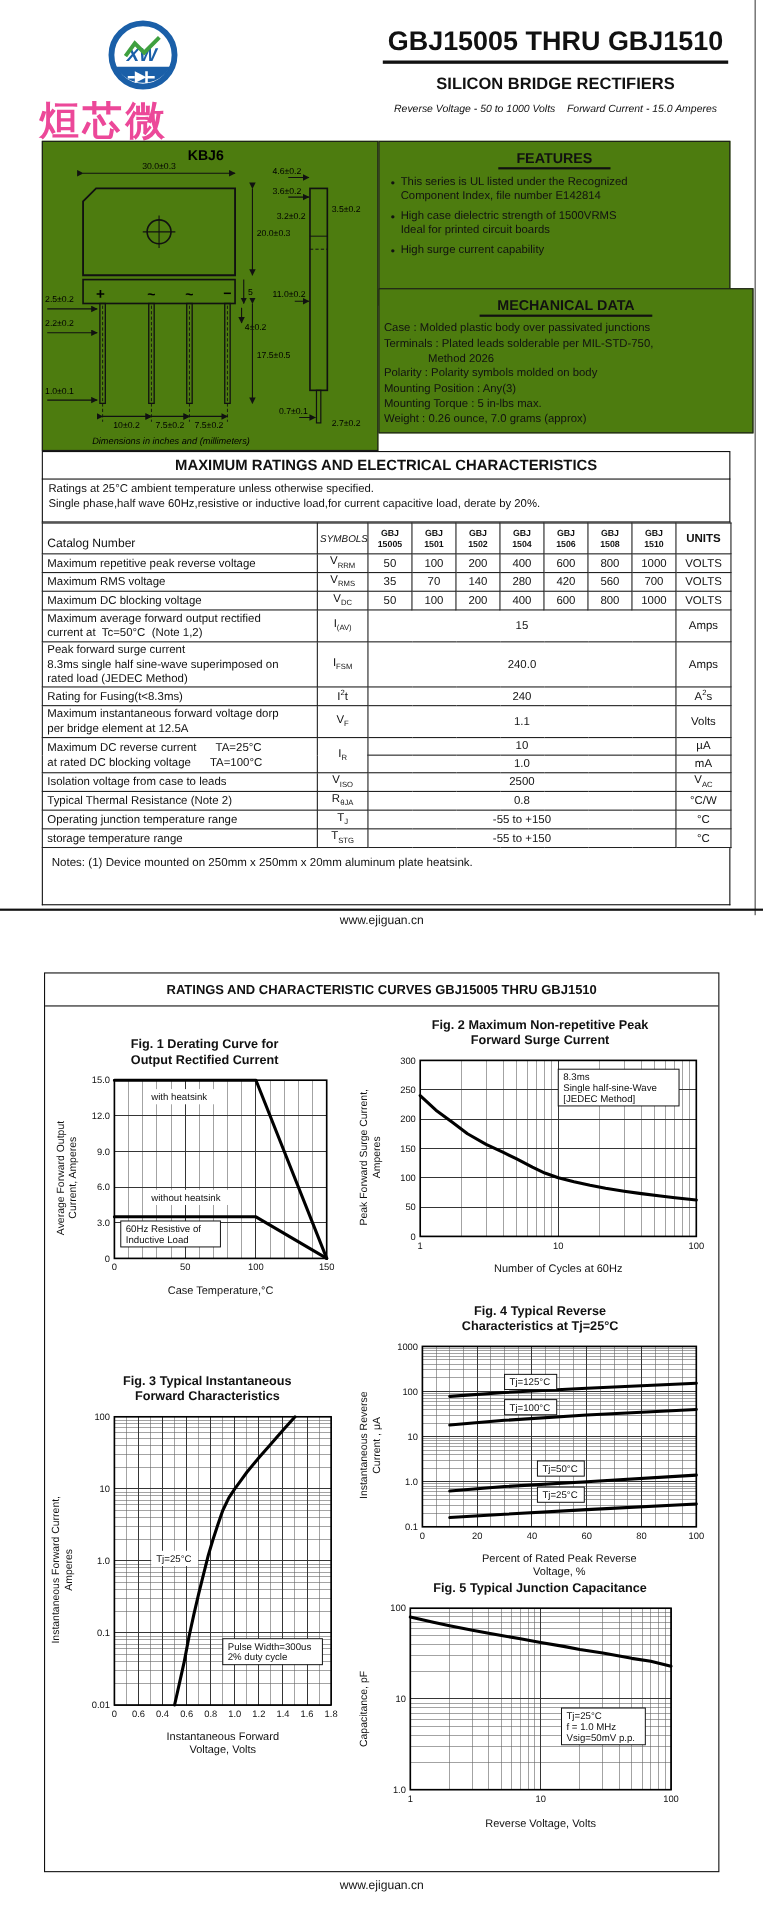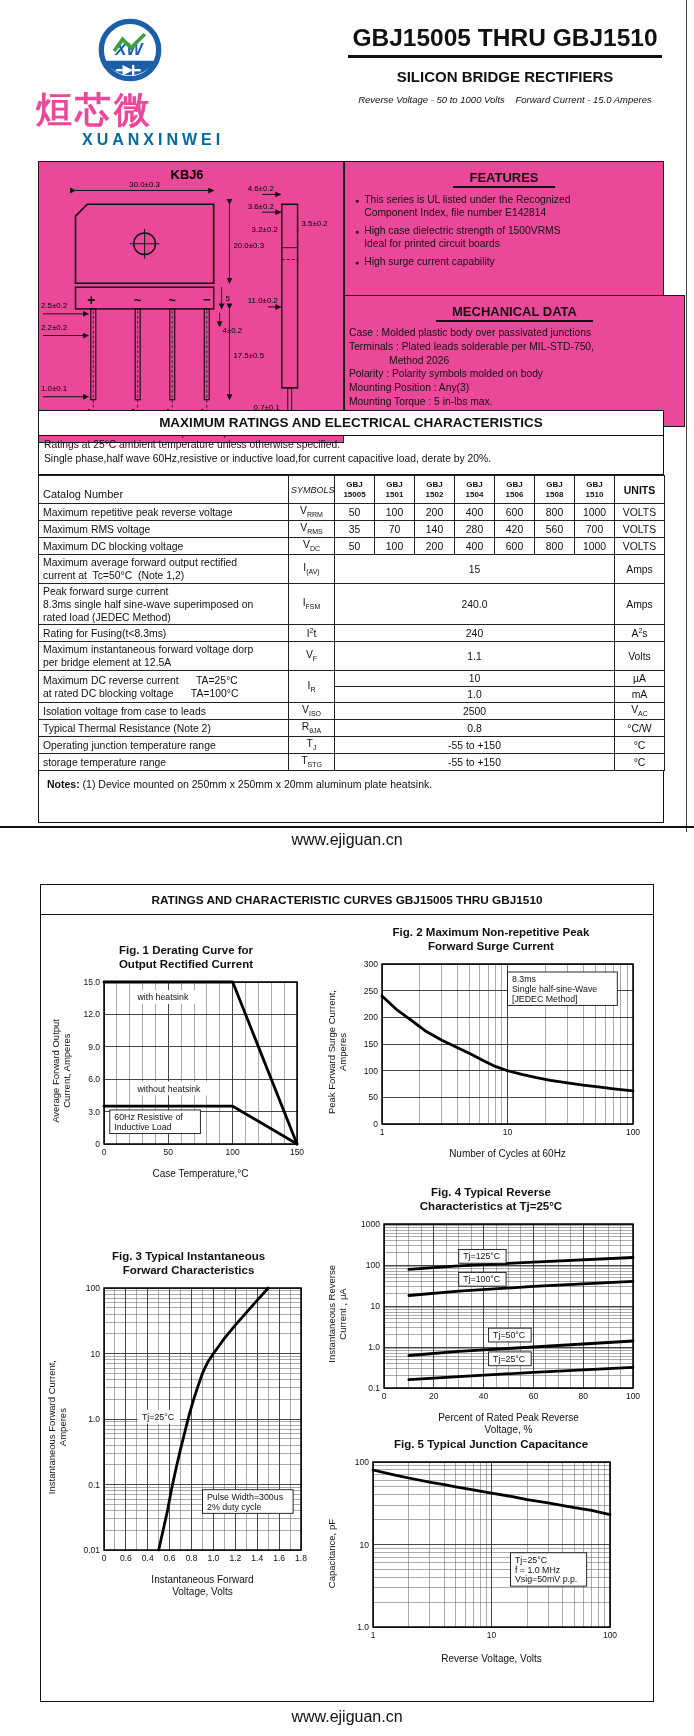--- a/index.html
+++ b/index.html
@@ -10,21 +10,21 @@
   #logo{left:36px;top:16px;display:flex;align-items:center;gap:8px;flex-direction:column;}
   .logo-cn{font-size:36px;font-weight:bold;letter-spacing:3px;color:#ec4899;line-height:1;}
   .logo-en{font-size:16px;font-weight:bold;letter-spacing:4px;color:#0369a1;margin-top:3px;margin-left:46px;}
   #title-block{left:336px;top:24px;width:338px;text-align:center;}
   #part-title{font-size:24.5px;font-weight:bold;display:inline-block;border-bottom:3px solid #111;
               padding:0 4px 3px;margin:0;white-space:nowrap;}
   #subtitle{font-size:15px;font-weight:bold;margin-top:10px;}
   #tagline{font-size:9.5px;font-style:italic;margin-top:9px;white-space:pre;}
   #page-edge{left:686px;top:0;height:832px;border-left:1.5px solid #444;}
   
-  .box{position:absolute;border:1.7px solid #1a1a1a;box-sizing:border-box;background:#ec4899;margin-top:33px;}
+  .box{position:absolute;border:1.7px solid #1a1a1a;box-sizing:border-box;background:#4d7c0f;}
   #pkg-box{left:38px;top:128px;width:306px;height:282px;}
   #feat-box{left:344px;top:128px;width:320px;height:150px;}
   #mech-box{left:344px;top:262px;width:341px;height:132px;}
   .sec-title-wrap{text-align:center;margin-top:6px;}
   .sec-title{font-weight:bold;font-size:13px;border-bottom:2px solid #111;display:inline-block;padding:0 16px 1px;}
   #features-list{margin:6px 4px 0 8px;padding:0;list-style:none;}
   #features-list li{display:flex;font-size:10.3px;line-height:1.22;margin-bottom:6px;}
   #features-list .bullet{font-size:7px;margin:3px 5px 0 2px;}
   #features-list .ftxt{white-space:pre-line;}
   .mech-line{font-size:10.3px;line-height:1.34;padding:0 4px;white-space:pre-wrap;}
@@ -41,23 +41,23 @@
   .c-label{text-align:left;padding-left:4px;white-space:pre-wrap;line-height:1.25;}
   .c-center{text-align:center;}
   .hdr-catalog{font-size:11px;text-align:left;padding-left:4px;vertical-align:bottom;padding-bottom:3px;}
   .hdr-sym{font-style:italic;font-size:9px;text-align:center;}
   .hdr-gbj{font-weight:bold;font-size:8px;text-align:center;line-height:1.15;}
   .hdr-units{font-weight:bold;font-size:10.5px;text-align:center;}
   tr.h1{height:17px;} tr.h2{height:29px;} tr.h3{height:41px;} tr.hh{height:28px;} tr.hd{height:16px;}
   sub{font-size:7px;} sup{font-size:7px;}
   #rnotes{border:1.8px solid #111;border-top:none;box-sizing:border-box;min-height:52px;
           padding:7px 8px;font-size:10.5px;background:#fff;}
-  #rnotes b{font-weight:bold;}
+  #rnotes b{font-weight:normal;}
   .footer-line{left:0;width:694px;border-top:2px solid #111;}
-  .footer-text{left:0;width:694px;text-align:center;font-size:16px;}
+  .footer-text{left:0;width:694px;text-align:center;font-size:11px;}
   
   #p2box{left:40px;top:884px;width:614px;height:818px;border:1.7px solid #111;box-sizing:border-box;}
   #p2head{border-bottom:1.8px solid #111;font-weight:bold;font-size:11.8px;text-align:center;padding:8px 0 7px;}
   .fig{position:absolute;}
   .fig-title{font-weight:bold;font-size:11.5px;text-align:center;white-space:pre-line;line-height:1.2;margin-bottom:4px;}
   .fig-row{display:flex;align-items:center;}
   .ylab{writing-mode:vertical-rl;transform:rotate(180deg);font-size:9.5px;line-height:1.18;
         text-align:center;white-space:pre-line;}
   .xlab{font-size:10px;text-align:center;white-space:pre-line;margin-top:2px;line-height:1.25;}
   svg{display:block;}

